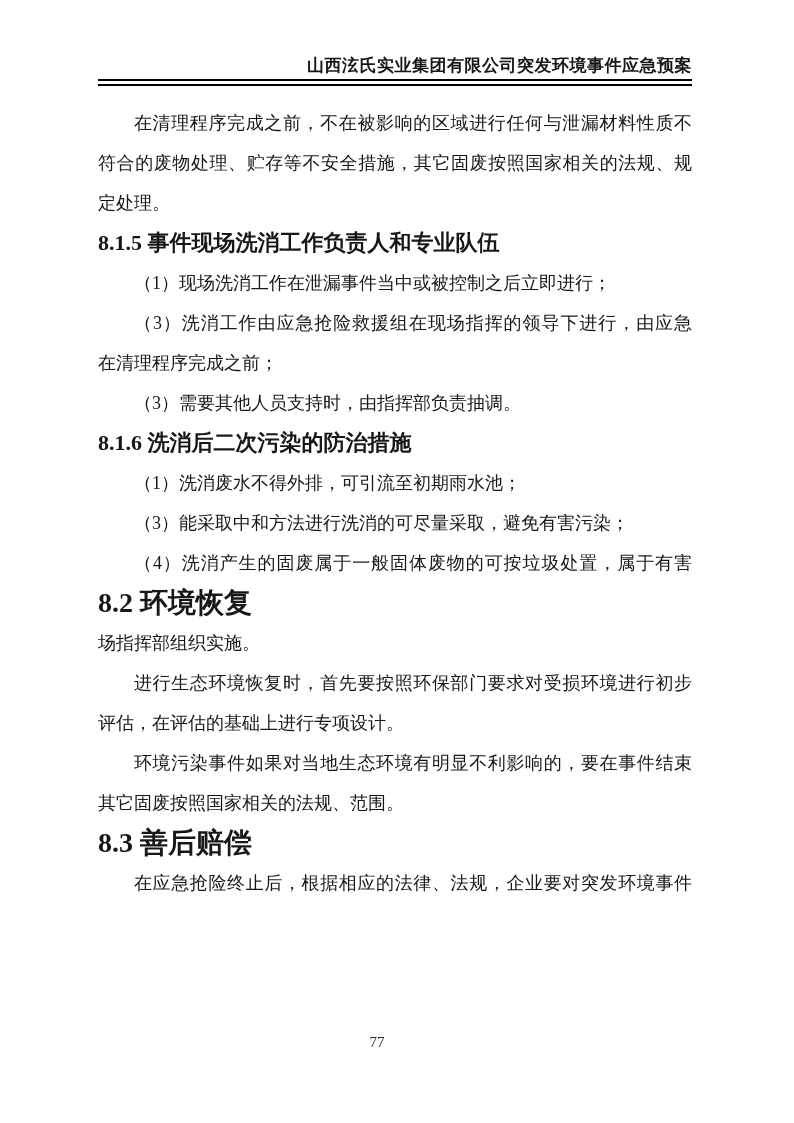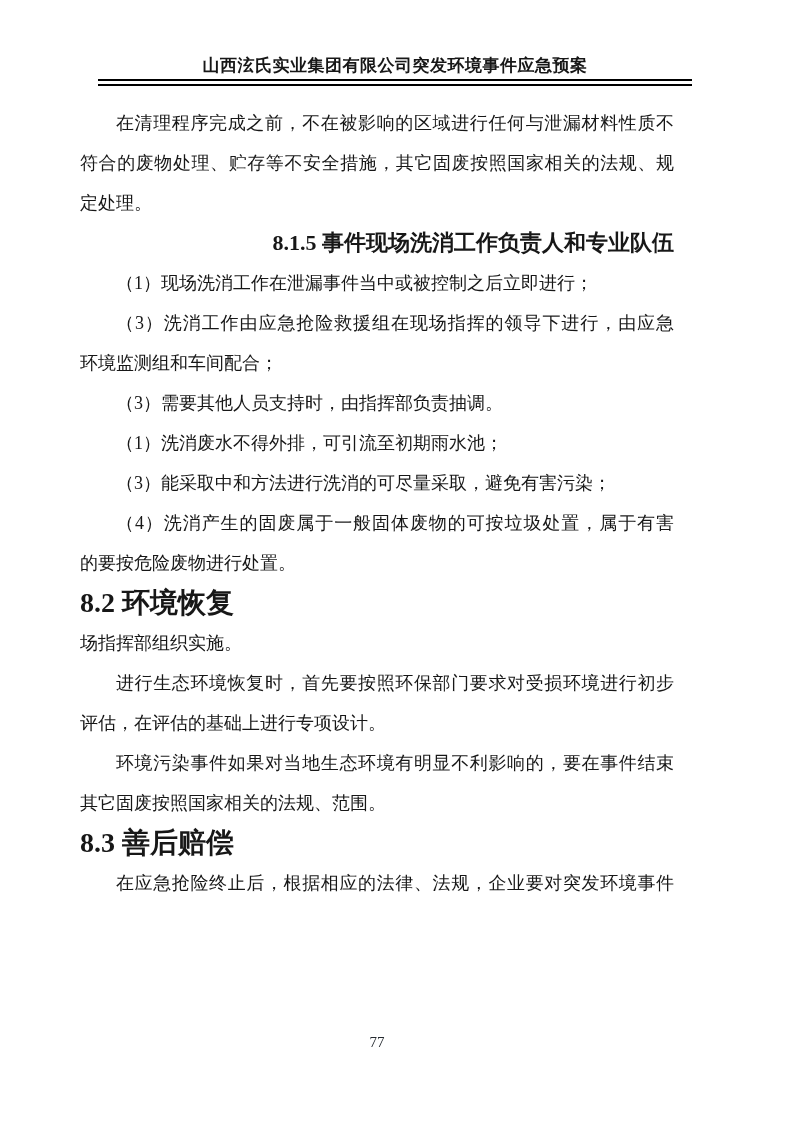--- a/index.html
+++ b/index.html
@@ -15,46 +15,46 @@
   .header {
     position: absolute;
     left: 98px;
     top: 55px;
     width: 594px;
   }
   .header-title {
     font-size: 17px;
     font-weight: 700;
     line-height: 22px;
-    text-align: center;
+    text-align: right;
     letter-spacing: 0.5px;
     white-space: nowrap;
   }
   .rule-thick { height: 2px; background: #000; margin-top: 2px; }
   .rule-thin  { height: 2px; background: #000; margin-top: 3px; }
   .doc-body {
     position: absolute;
-    left: 80px;
+    left: 98px;
     top: 103px;
     width: 594px;
   }
   .line {
     margin: 0;
     height: 40px;
     line-height: 40px;
     font-size: 18px;
     overflow: hidden;
     white-space: normal;
   }
   .indent { text-indent: 36px; }
   .full {
     text-align: justify;
     text-align-last: justify;
   }
-  .h3 { font-size: 22px; font-weight: 700; text-align: right; }
+  .h3 { font-size: 22px; font-weight: 700; }
   .h2 { font-size: 28px; font-weight: 700; }
   .page-number {
     position: absolute;
     top: 1032px;
     left: 0;
     width: 754px;
     text-align: center;
     font-size: 15px;
     line-height: 20px;
     color: #24292f;
@@ -74,27 +74,27 @@
   </div>
 
   <div class="doc-body">
     <p class="line indent full">在清理程序完成之前，不在被影响的区域进行任何与泄漏材料性质不</p>
     <p class="line full">符合的废物处理、贮存等不安全措施，其它固废按照国家相关的法规、规</p>
     <p class="line">定处理。</p>
 
     <h3 class="line h3">8.1.5 事件现场洗消工作负责人和专业队伍</h3>
     <p class="line indent">（1）现场洗消工作在泄漏事件当中或被控制之后立即进行；</p>
     <p class="line indent full">（3）洗消工作由应急抢险救援组在现场指挥的领导下进行，由应急</p>
-    <p class="line">环境监测组和车间配合；</p>
+    <p class="line">在清理程序完成之前；</p>
     <p class="line indent">（3）需要其他人员支持时，由指挥部负责抽调。</p>
 
+    <h3 class="line h3">8.1.6 洗消后二次污染的防治措施</h3>
     <p class="line indent">（1）洗消废水不得外排，可引流至初期雨水池；</p>
     <p class="line indent">（3）能采取中和方法进行洗消的可尽量采取，避免有害污染；</p>
     <p class="line indent full">（4）洗消产生的固废属于一般固体废物的可按垃圾处置，属于有害</p>
-    <p class="line">的要按危险废物进行处置。</p>
 
     <h2 class="line h2">8.2 环境恢复</h2>
     <p class="line">场指挥部组织实施。</p>
     <p class="line indent full">进行生态环境恢复时，首先要按照环保部门要求对受损环境进行初步</p>
     <p class="line">评估，在评估的基础上进行专项设计。</p>
     <p class="line indent full">环境污染事件如果对当地生态环境有明显不利影响的，要在事件结束</p>
     <p class="line">其它固废按照国家相关的法规、范围。</p>
 
     <h2 class="line h2">8.3 善后赔偿</h2>
     <p class="line indent full">在应急抢险终止后，根据相应的法律、法规，企业要对突发环境事件</p>

